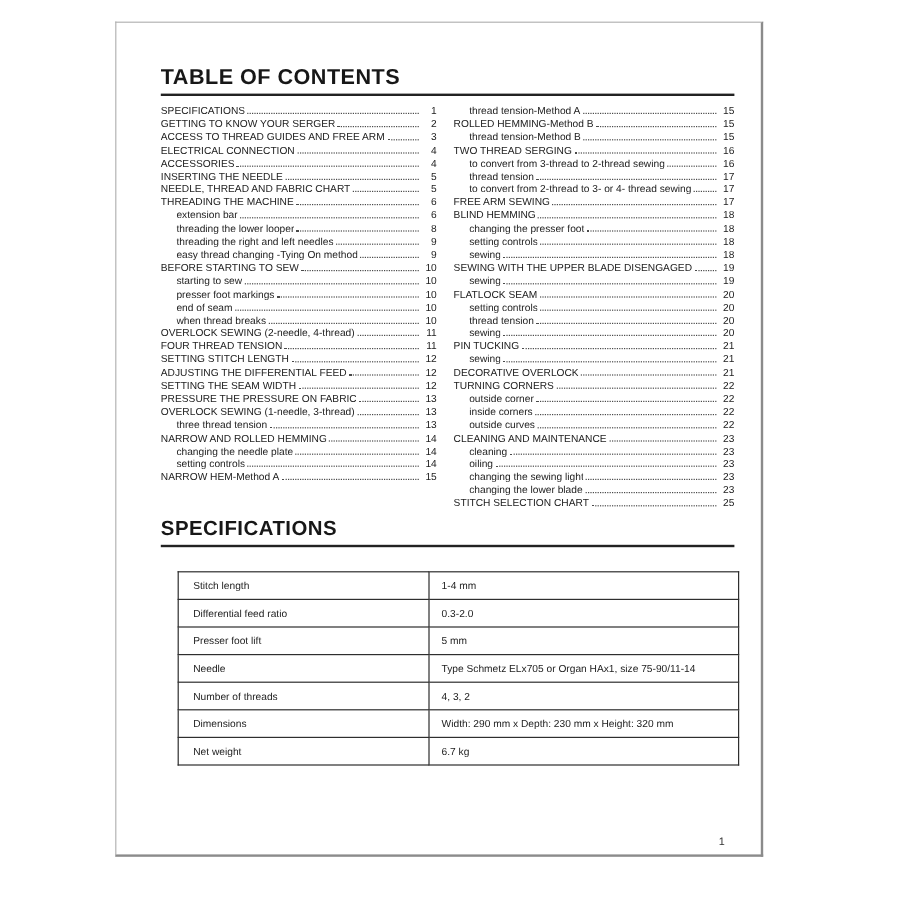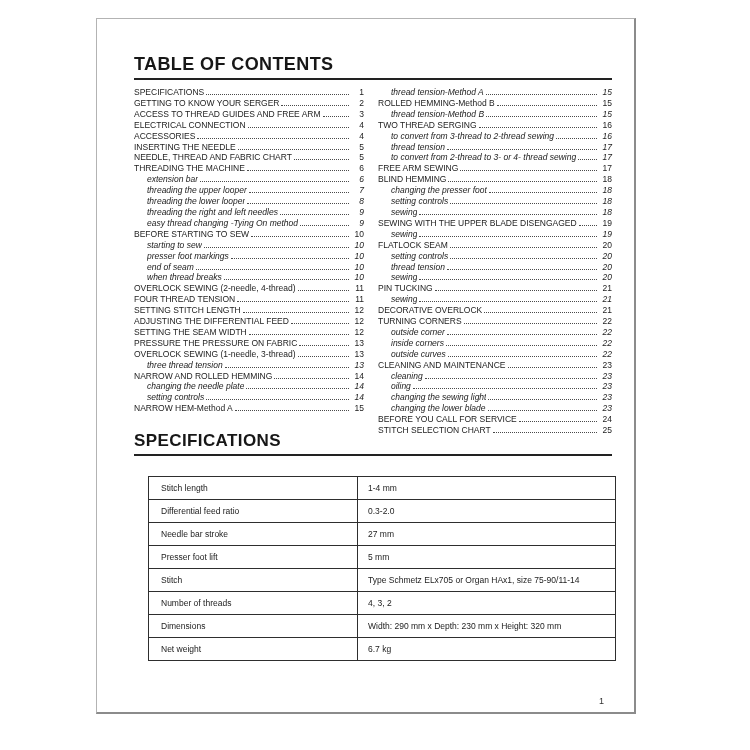--- a/index.html
+++ b/index.html
@@ -41,21 +41,21 @@
   .toc-col{ width:230px; }
   .toc-col.right{ width:234px; }
   .toc-item{
     display:flex;
     align-items:baseline;
     font-size:8.5px;
     line-height:10.9px;
     color:#222;
     white-space:nowrap;
   }
-  .toc-item.sub{ padding-left:13px;font-style:italic; }
+  .toc-item.sub{ padding-left:13px; }
   .toc-label{ flex:0 1 auto; overflow:hidden; }
   .toc-leader{
     flex:1 1 4px;
     min-width:0;
     border-bottom:1px dotted #4a4a4a;
     margin:0 2px 2px 2px;
     height:1px;
   }
   .toc-page{
     flex:0 0 auto;
@@ -134,25 +134,20 @@
             <span class="toc-label">THREADING THE MACHINE</span>
             <span class="toc-leader"></span>
             <span class="toc-page">6</span>
           </div>
           <div class="toc-item sub">
             <span class="toc-label">extension bar</span>
             <span class="toc-leader"></span>
             <span class="toc-page">6</span>
           </div>
           <div class="toc-item sub">
-            <span class="toc-label">threading the upper looper</span>
-            <span class="toc-leader"></span>
-            <span class="toc-page">7</span>
-          </div>
-          <div class="toc-item sub">
             <span class="toc-label">threading the lower looper</span>
             <span class="toc-leader"></span>
             <span class="toc-page">8</span>
           </div>
           <div class="toc-item sub">
             <span class="toc-label">threading the right and left needles</span>
             <span class="toc-leader"></span>
             <span class="toc-page">9</span>
           </div>
           <div class="toc-item sub">
@@ -389,25 +384,20 @@
           </div>
           <div class="toc-item sub">
             <span class="toc-label">changing the sewing light</span>
             <span class="toc-leader"></span>
             <span class="toc-page">23</span>
           </div>
           <div class="toc-item sub">
             <span class="toc-label">changing the lower blade</span>
             <span class="toc-leader"></span>
             <span class="toc-page">23</span>
-          </div>
-          <div class="toc-item">
-            <span class="toc-label">BEFORE YOU CALL FOR SERVICE</span>
-            <span class="toc-leader"></span>
-            <span class="toc-page">24</span>
           </div>
           <div class="toc-item">
             <span class="toc-label">STITCH SELECTION CHART</span>
             <span class="toc-leader"></span>
             <span class="toc-page">25</span>
           </div>
         </div>
     </div>
   </div>
 
@@ -417,29 +407,25 @@
       <tbody id="spec-body">
           <tr>
             <td class="spec-label">Stitch length</td>
             <td class="spec-value">1-4 mm</td>
           </tr>
           <tr>
             <td class="spec-label">Differential feed ratio</td>
             <td class="spec-value">0.3-2.0</td>
           </tr>
           <tr>
-            <td class="spec-label">Needle bar stroke</td>
-            <td class="spec-value">27 mm</td>
-          </tr>
-          <tr>
             <td class="spec-label">Presser foot lift</td>
             <td class="spec-value">5 mm</td>
           </tr>
           <tr>
-            <td class="spec-label">Stitch</td>
+            <td class="spec-label">Needle</td>
             <td class="spec-value">Type Schmetz ELx705 or Organ HAx1, size 75-90/11-14</td>
           </tr>
           <tr>
             <td class="spec-label">Number of threads</td>
             <td class="spec-value">4, 3, 2</td>
           </tr>
           <tr>
             <td class="spec-label">Dimensions</td>
             <td class="spec-value">Width: 290 mm x Depth: 230 mm x Height: 320 mm</td>
           </tr>

